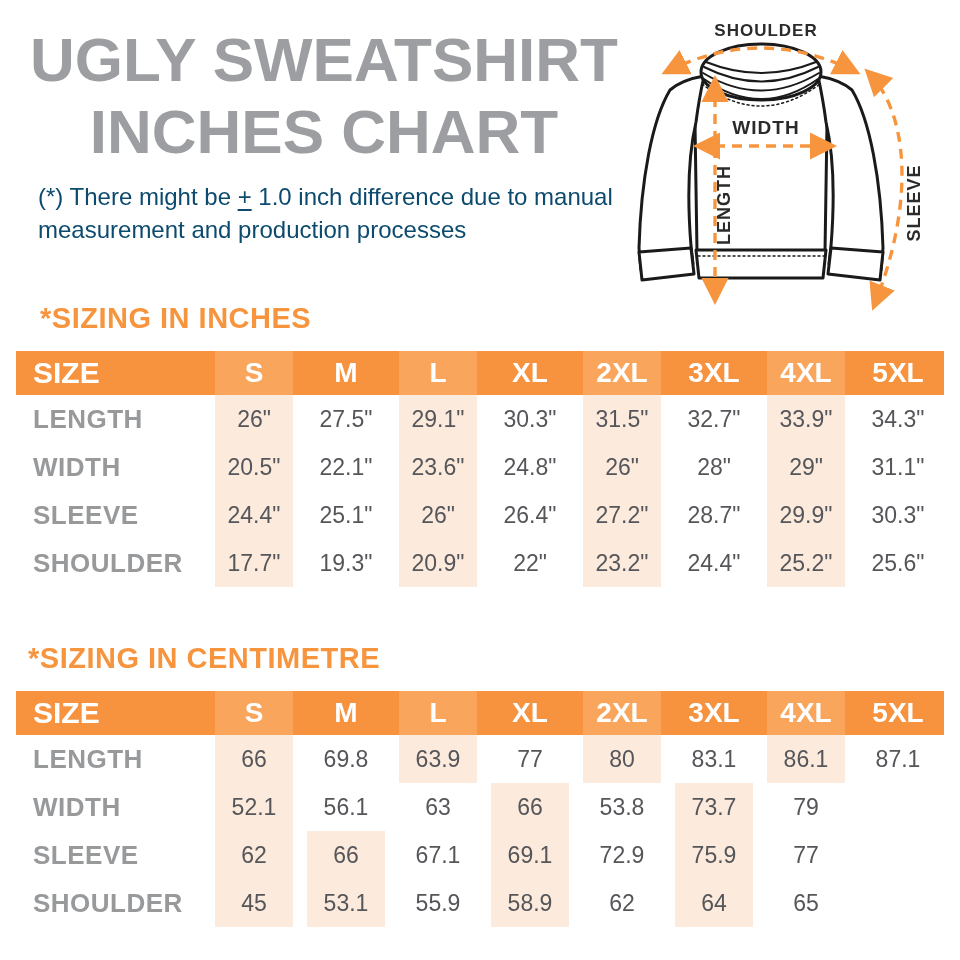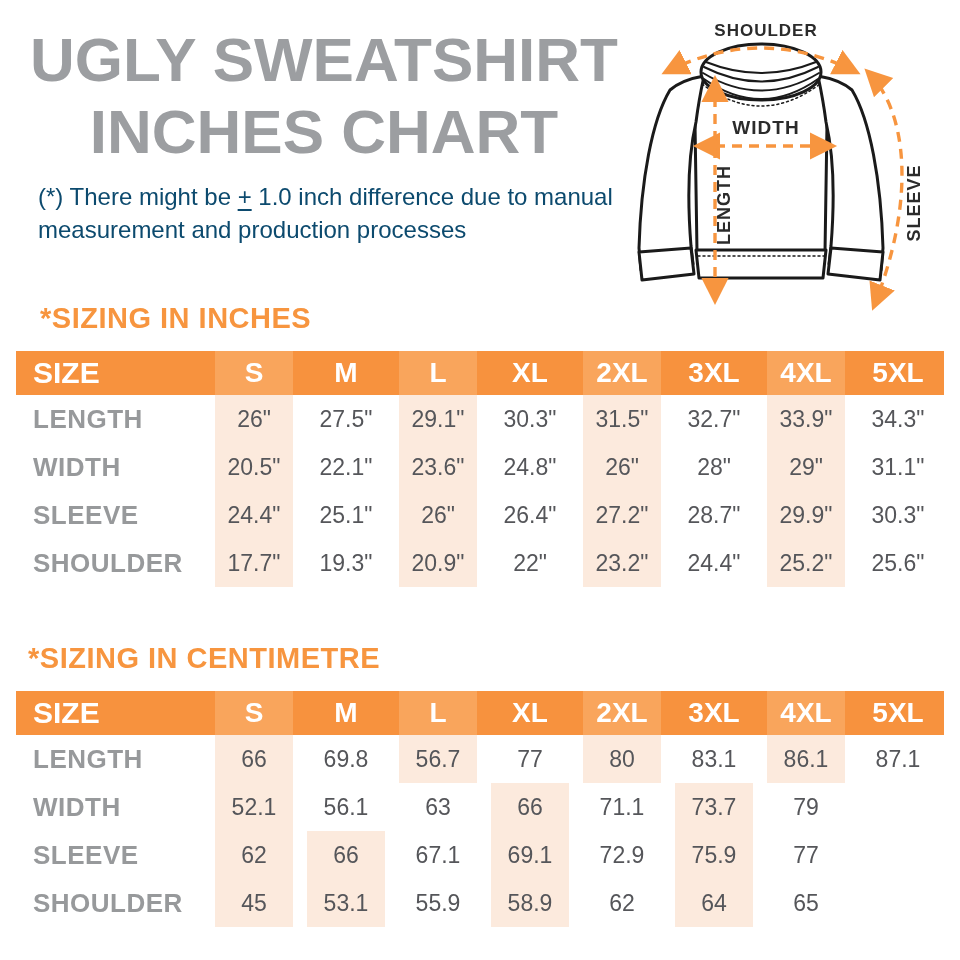--- a/index.html
+++ b/index.html
@@ -163,34 +163,34 @@
         <div class="cell head">XL</div>
         <div class="cell head alt-head">2XL</div>
         <div class="cell head">3XL</div>
         <div class="cell head alt-head">4XL</div>
         <div class="cell head">5XL</div>
       </div>
       <div class="t-row t-body">
         <div class="cell label size-col">LENGTH</div>
         <div class="cell val alt-cell">66</div>
         <div class="cell val">69.8</div>
-        <div class="cell val alt-cell">56.7</div>
+        <div class="cell val alt-cell">63.9</div>
         <div class="cell val">77</div>
         <div class="cell val alt-cell">80</div>
         <div class="cell val">83.1</div>
         <div class="cell val alt-cell">86.1</div>
         <div class="cell val">87.1</div>
       </div>
       <div class="t-row t-body">
         <div class="cell label size-col">WIDTH</div>
         <div class="cell val alt-cell">52.1</div>
         <div class="cell val">56.1</div>
         <div class="cell val">63</div>
         <div class="cell val alt-cell">66</div>
-        <div class="cell val">71.1</div>
+        <div class="cell val">53.8</div>
         <div class="cell val alt-cell">73.7</div>
         <div class="cell val">79</div>
       </div>
       <div class="t-row t-body">
         <div class="cell label size-col">SLEEVE</div>
         <div class="cell val alt-cell">62</div>
         <div class="cell val alt-cell">66</div>
         <div class="cell val">67.1</div>
         <div class="cell val alt-cell">69.1</div>
         <div class="cell val">72.9</div>

